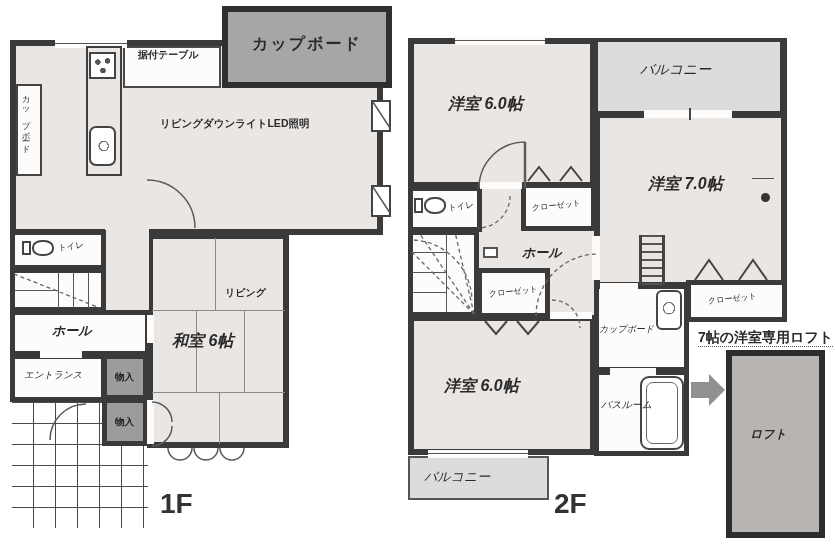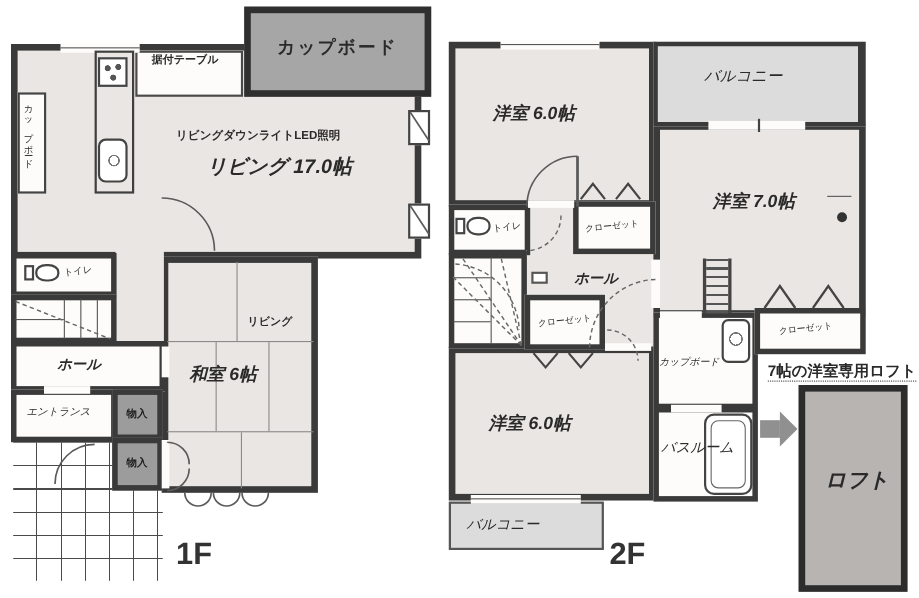--- a/index.html
+++ b/index.html
@@ -39,21 +39,20 @@
        radial-gradient(circle at 30% 35%, #555 2.5px, transparent 3px),
        radial-gradient(circle at 72% 30%, #555 2.5px, transparent 3px),
        radial-gradient(circle at 52% 72%, #555 2.5px, transparent 3px), #fff;"></div>
   <div class="icon" style="left:89px;top:126px;width:27px;height:40px;border:2px solid #444;border-radius:7px;background:
        radial-gradient(circle at 55% 50%, transparent 4px, #777 4px, #777 5px, transparent 5.5px), #fff;"></div>
 
   <div class="icon" style="left:16px;top:84px;width:26px;height:92px;border:2px solid #444;background:#fdfcfb;"></div>
   <span class="lbl vtext" style="left:22px;top:90px;font-size:8.5px;">カップボード</span>
 
   <span class="lbl" style="left:160px;top:118px;font-size:10.5px;font-weight:bold;">リビングダウンライトLED照明</span>
-  <span class="lbl" style="left:188px;top:142px;font-size:18px;font-weight:bold;font-style:italic;">リビング 17.0帖</span>
 
   <div class="icon" style="left:371px;top:100px;width:20px;height:32px;border:2px solid #444;background:#fff;"></div>
   <div class="icon" style="left:371px;top:185px;width:20px;height:32px;border:2px solid #444;background:#fff;"></div>
 
   <div class="room thin fillW" style="left:10px;top:230px;width:96px;height:40px;z-index:2;"></div>
   <div class="icon" style="left:22px;top:241px;width:9px;height:14px;border:2px solid #444;background:#fff;"></div>
   <div class="icon" style="left:32px;top:240px;width:22px;height:16px;border:2px solid #444;border-radius:45%;background:#fff;"></div>
   <span class="lbl" style="left:58px;top:242px;font-size:8.5px;transform:rotate(-8deg);">トイレ</span>
 
   <div class="room thin fillW" style="left:10px;top:268px;width:96px;height:44px;z-index:2;"></div>
@@ -133,33 +132,33 @@
   <span class="lbl" style="left:444px;top:378px;font-size:16px;font-weight:bold;font-style:italic;">洋室 6.0帖</span>
   <div class="gap" style="left:428px;top:450px;width:100px;height:8px;"></div>
   <div class="ln" style="left:428px;top:453px;width:100px;height:1px;"></div>
 
   <div class="room thin fillW" style="left:594px;top:284px;width:95px;height:88px;z-index:1;"></div>
   <span class="lbl" style="left:599px;top:325px;font-size:9px;font-style:italic;">カップボード</span>
   <div class="icon" style="left:656px;top:290px;width:26px;height:40px;border:2px solid #444;border-radius:6px;background:
        radial-gradient(circle at 50% 45%, transparent 5px, #777 5px, #777 6px, transparent 6.5px), #fff;"></div>
 
   <div class="room thin fillW" style="left:594px;top:370px;width:95px;height:86px;z-index:1;"></div>
-  <span class="lbl" style="left:601px;top:400px;font-size:13px;font-style:italic;">バスルーム</span>
+  <span class="lbl" style="left:601px;top:400px;font-size:10px;font-style:italic;">バスルーム</span>
   <div class="icon" style="left:640px;top:376px;width:44px;height:74px;border:2px solid #444;border-radius:9px;background:#fff;">
     <div style="position:absolute;left:4px;top:4px;right:4px;bottom:4px;border:1.5px solid #666;border-radius:7px;"></div>
   </div>
 
   <div class="room thin fillW" style="left:686px;top:280px;width:101px;height:42px;z-index:2;"></div>
   <span class="lbl" style="left:708px;top:295px;font-size:8px;transform:rotate(-6deg);">クローゼット</span>
 
   <div class="icon" style="left:639px;top:235px;width:26px;height:50px;border-left:3px solid #444;border-right:3px solid #444;background:
        repeating-linear-gradient(0deg,#555 0 2px,transparent 2px 8px);"></div>
 
   <div style="position:absolute;left:726px;top:350px;width:99px;height:188px;background:#b7b4b2;border:6px solid #2c2c2c;box-sizing:border-box;z-index:1;"></div>
-  <span class="lbl" style="left:750px;top:428px;font-size:19px;font-weight:bold;font-style:italic;">ロフト</span>
+  <span class="lbl" style="left:750px;top:428px;font-size:12px;font-weight:bold;font-style:italic;">ロフト</span>
   <span class="lbl" style="left:698px;top:330px;font-size:14px;font-weight:bold;border-bottom:1px dotted #555;padding-bottom:2px;">7帖の洋室専用ロフト</span>
 
   <div class="icon" style="left:691px;top:374px;width:34px;height:32px;">
     <div style="position:absolute;left:0;top:8px;width:18px;height:16px;background:#909090;"></div>
     <div style="position:absolute;left:18px;top:0;width:0;height:0;border-left:16px solid #909090;border-top:16px solid transparent;border-bottom:16px solid transparent;"></div>
   </div>
 
   <div style="position:absolute;left:408px;top:456px;width:141px;height:44px;background:#dcdcdc;border:2px solid #555;box-sizing:border-box;z-index:1;"></div>
   <span class="lbl" style="left:424px;top:470px;font-size:13px;font-style:italic;">バルコニー</span>
 

